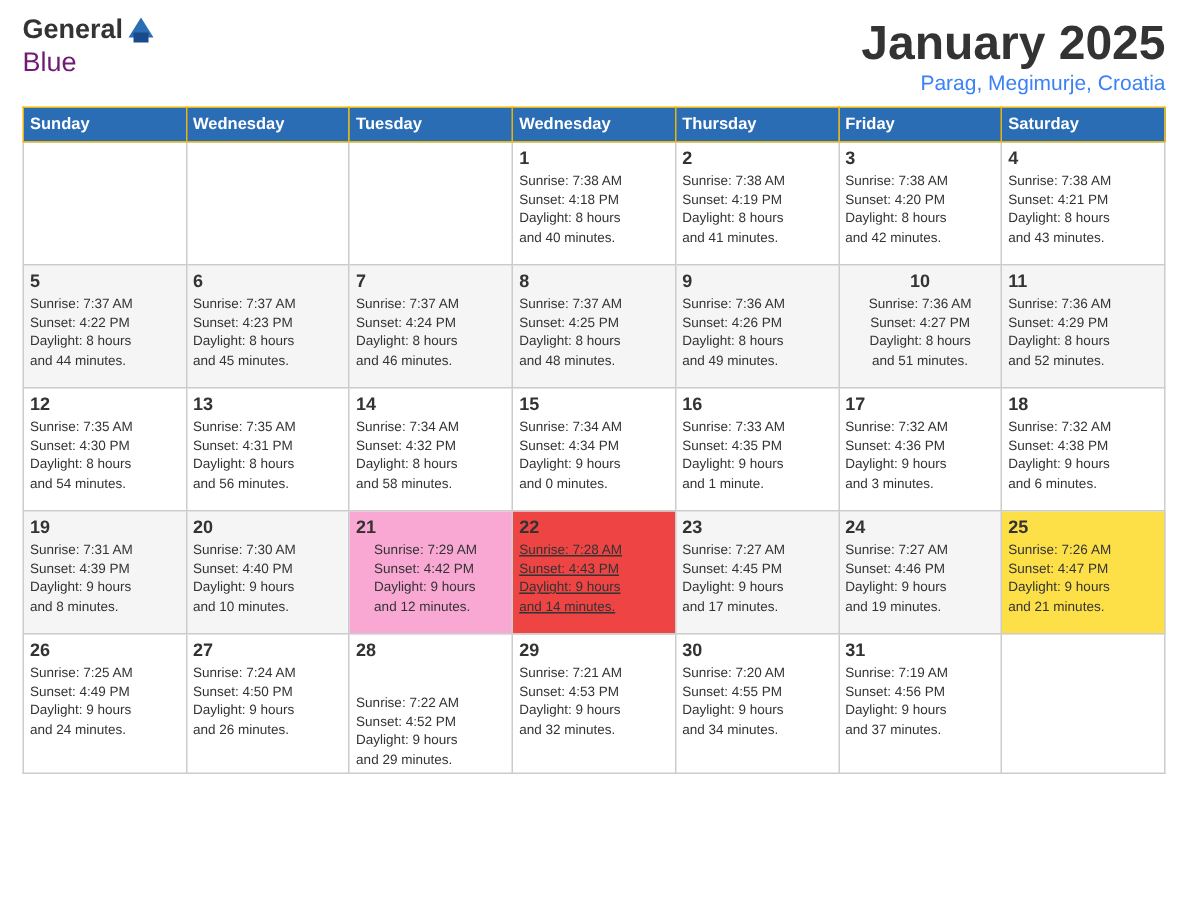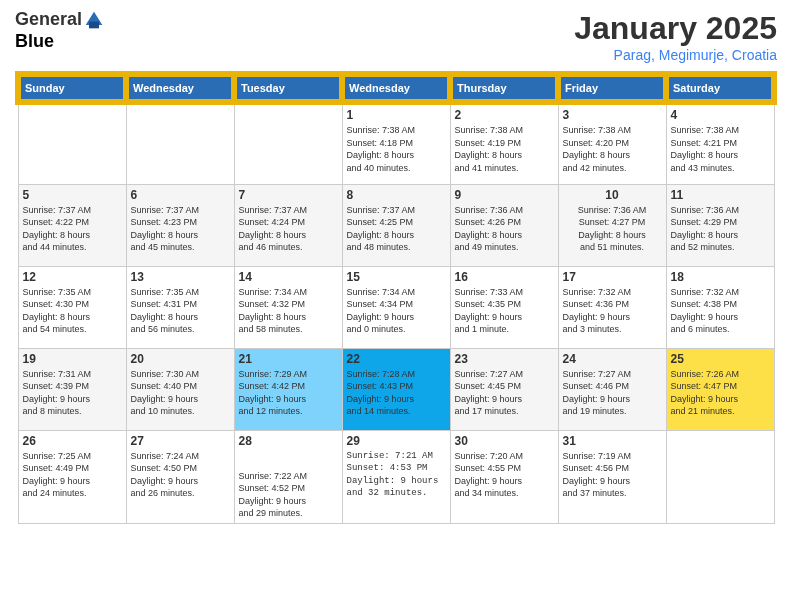--- a/index.html
+++ b/index.html
@@ -31,22 +31,22 @@
       flex-direction: column;
       line-height: 1.1;
     }
     .logo-general {
       font-size: 18px;
       font-weight: bold;
       color: #333;
     }
     .logo-blue {
       font-size: 18px;
-      font-weight: bold;
-      color: #000000;
+      font-weight: normal;
+      color: #701a75;
     }
     .logo-icon {
       width: 20px;
       height: 20px;
       margin-left: 2px;
     }
     .title-block {
       text-align: right;
     }
     .month-title {
@@ -63,21 +63,21 @@
       border-collapse: collapse;
       table-layout: fixed;
     }
     .calendar th {
       background: #2a6db5;
       color: #fff;
       font-size: 11px;
       font-weight: bold;
       padding: 5px 4px;
       text-align: left;
-      border: 6px solid #eab308;
+      border: 1px solid #eab308;
     }
     .calendar td {
       border: 1px solid #ccc;
       vertical-align: top;
       padding: 3px 4px;
       font-size: 9.5px;
       color: #333;
       height: 82px;
       background: #fff;
     }
@@ -278,30 +278,30 @@
 Daylight: 9 hours
 and 8 minutes.</div>
           </td>
           <td style="background: rgb(245, 245, 245);">
             <span class="day-number">20</span>
             <div class="day-info" style="white-space: pre-line;">Sunrise: 7:30 AM
 Sunset: 4:40 PM
 Daylight: 9 hours
 and 10 minutes.</div>
           </td>
-          <td style="background: #7dd3fc;">
+          <td style="background: #f9a8d4;">
             <span class="day-number">21</span>
-            <div class="day-info" style="white-space: pre-line;">Sunrise: 7:29 AM
+            <div class="day-info" style="white-space: pre-line; margin-left: 12px;">Sunrise: 7:29 AM
 Sunset: 4:42 PM
 Daylight: 9 hours
 and 12 minutes.</div>
           </td>
-          <td style="background: #0ea5e9;">
+          <td style="background: #ef4444;">
             <span class="day-number">22</span>
-            <div class="day-info" style="white-space: pre-line;">Sunrise: 7:28 AM
+            <div class="day-info" style="white-space: pre-line; text-decoration: underline;">Sunrise: 7:28 AM
 Sunset: 4:43 PM
 Daylight: 9 hours
 and 14 minutes.</div>
           </td>
           <td style="background: rgb(245, 245, 245);">
             <span class="day-number">23</span>
             <div class="day-info" style="white-space: pre-line;">Sunrise: 7:27 AM
 Sunset: 4:45 PM
 Daylight: 9 hours
 and 17 minutes.</div>
@@ -338,21 +338,21 @@
           </td>
           <td>
             <span class="day-number">28</span>
             <div class="day-info" style="white-space: pre-line; margin-top: 22px;">Sunrise: 7:22 AM
 Sunset: 4:52 PM
 Daylight: 9 hours
 and 29 minutes.</div>
           </td>
           <td>
             <span class="day-number">29</span>
-            <div class="day-info" style="white-space: pre-line; font-family: Liberation Mono, monospace;">Sunrise: 7:21 AM
+            <div class="day-info" style="white-space: pre-line;">Sunrise: 7:21 AM
 Sunset: 4:53 PM
 Daylight: 9 hours
 and 32 minutes.</div>
           </td>
           <td>
             <span class="day-number">30</span>
             <div class="day-info" style="white-space: pre-line;">Sunrise: 7:20 AM
 Sunset: 4:55 PM
 Daylight: 9 hours
 and 34 minutes.</div>

